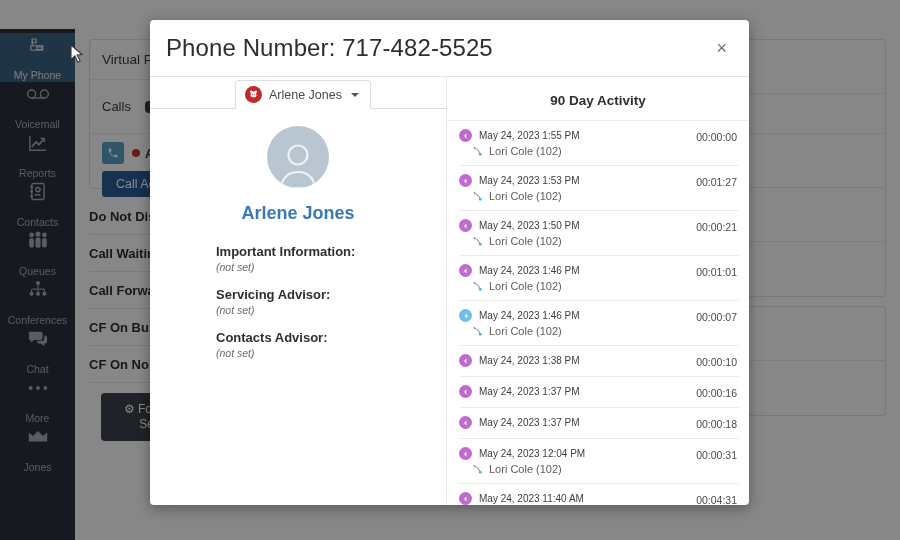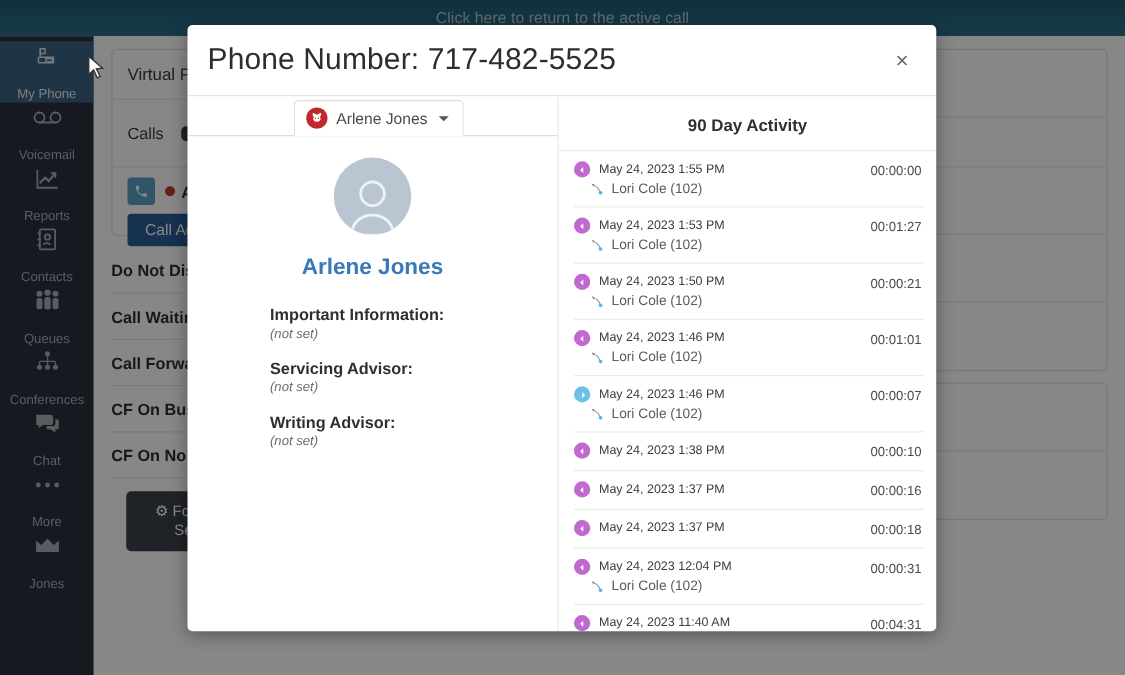--- a/index.html
+++ b/index.html
@@ -172,23 +172,20 @@
 
   .cursor-arrow { position: absolute; left: 70px; top: 44px; z-index: 50; }
 </style>
 </head>
 <body>
 
 <div id="root">
 
   <div class="app-bg">
 
-    <div class="active-call-banner">
-      <span>Click here to return to the active call</span>
-    </div>
 
     <div class="sidebar">
 
       <div class="side-item active">
         <span class="sico">
           <svg width="19" height="18" viewBox="0 0 24 24" fill="none" stroke="#dce4ec" stroke-width="1.6">
             <path d="M5 4v9M5 13h14v6H4a1 1 0 0 1-1-1v-4a1 1 0 0 1 1-1z"></path>
             <rect x="11" y="14.5" width="7" height="3.5"></rect>
               <path d="M5 4h5v5H5z"></path>
           </svg>
@@ -399,21 +396,21 @@
           <div class="fields">
             <div>
               <div class="field-label">Important Information:</div>
               <div class="field-val">(not set)</div>
             </div>
             <div>
               <div class="field-label">Servicing Advisor:</div>
               <div class="field-val">(not set)</div>
             </div>
             <div>
-              <div class="field-label">Writing Advisor:</div>
+              <div class="field-label">Contacts Advisor:</div>
               <div class="field-val">(not set)</div>
             </div>
           </div>
         </div>
       </div>
 
       <div class="right-pane">
         <div class="activity-title">90 Day Activity</div>
         <div class="activity-list" id="activity-list">
             <div class="act-row">

